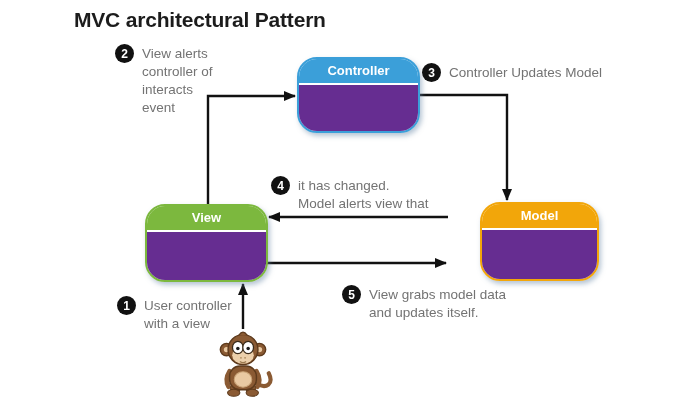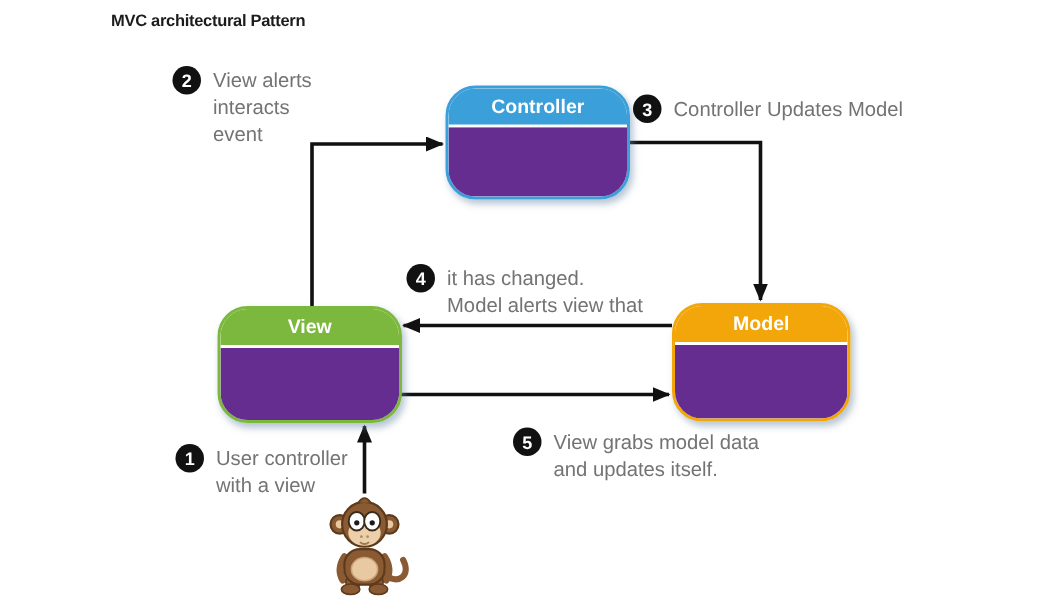--- a/index.html
+++ b/index.html
@@ -2,21 +2,21 @@
 <html><head>
 <meta charset="utf-8">
 <style>
   html,body{margin:0;padding:0;background:#fff;}
   .canvas{
     position:relative;width:700px;height:400px;background:#ffffff;
     font-family:"Liberation Sans","DejaVu Sans",sans-serif;overflow:hidden;
   }
   .title{
     position:absolute;left:74px;top:8px;margin:0;
-    font-size:11px;font-weight:700;letter-spacing:-0.2px;color:#1c1c1c;
+    font-size:21px;font-weight:700;letter-spacing:-0.2px;color:#1c1c1c;
   }
   .arrows{position:absolute;left:0;top:0;width:700px;height:400px;pointer-events:none;}
   .box{
     position:absolute;border-radius:20px;overflow:hidden;
     border:2px solid transparent;display:flex;flex-direction:column;
     box-shadow:2px 3px 5px rgba(110,140,170,0.5);
   }
   .box-controller{left:297px;top:57px;width:119px;height:72px;}
   .box-view{left:145px;top:204px;width:119px;height:74px;}
   .box-model{left:448px;top:202px;width:115px;height:75px;}
@@ -65,29 +65,30 @@
   <div class="box box-controller" style="border-color: rgb(59, 159, 217);">
     <div class="box-header" style="background-color: rgb(59, 159, 217);">Controller</div>
     <div class="box-body" style="background-color: rgb(102, 45, 145);"></div>
   </div>
 
   <div class="box box-view" style="border-color: rgb(124, 184, 62);">
     <div class="box-header" style="background-color: rgb(124, 184, 62);">View</div>
     <div class="box-body" style="background-color: rgb(102, 45, 145);"></div>
   </div>
 
-  <div class="box box-model" style="border-color: rgb(242, 166, 10);">
+  <div class="box box-model" style="border-color: rgb(242, 166, 10); margin-left: 32px;">
     <div class="box-header" style="background-color: rgb(242, 166, 10);">Model</div>
     <div class="box-body" style="background-color: rgb(102, 45, 145);"></div>
   </div>
 
   <div class="note note-2">
     <div class="badge">2</div>
     <div class="note-text">
       <span>View alerts</span>
+      <span>controller of</span>
       <span>interacts</span>
       <span>event</span>
     </div>
   </div>
 
   <div class="note note-3">
     <div class="badge">3</div>
     <div class="note-text">
       <span>Controller Updates Model</span>
     </div>

